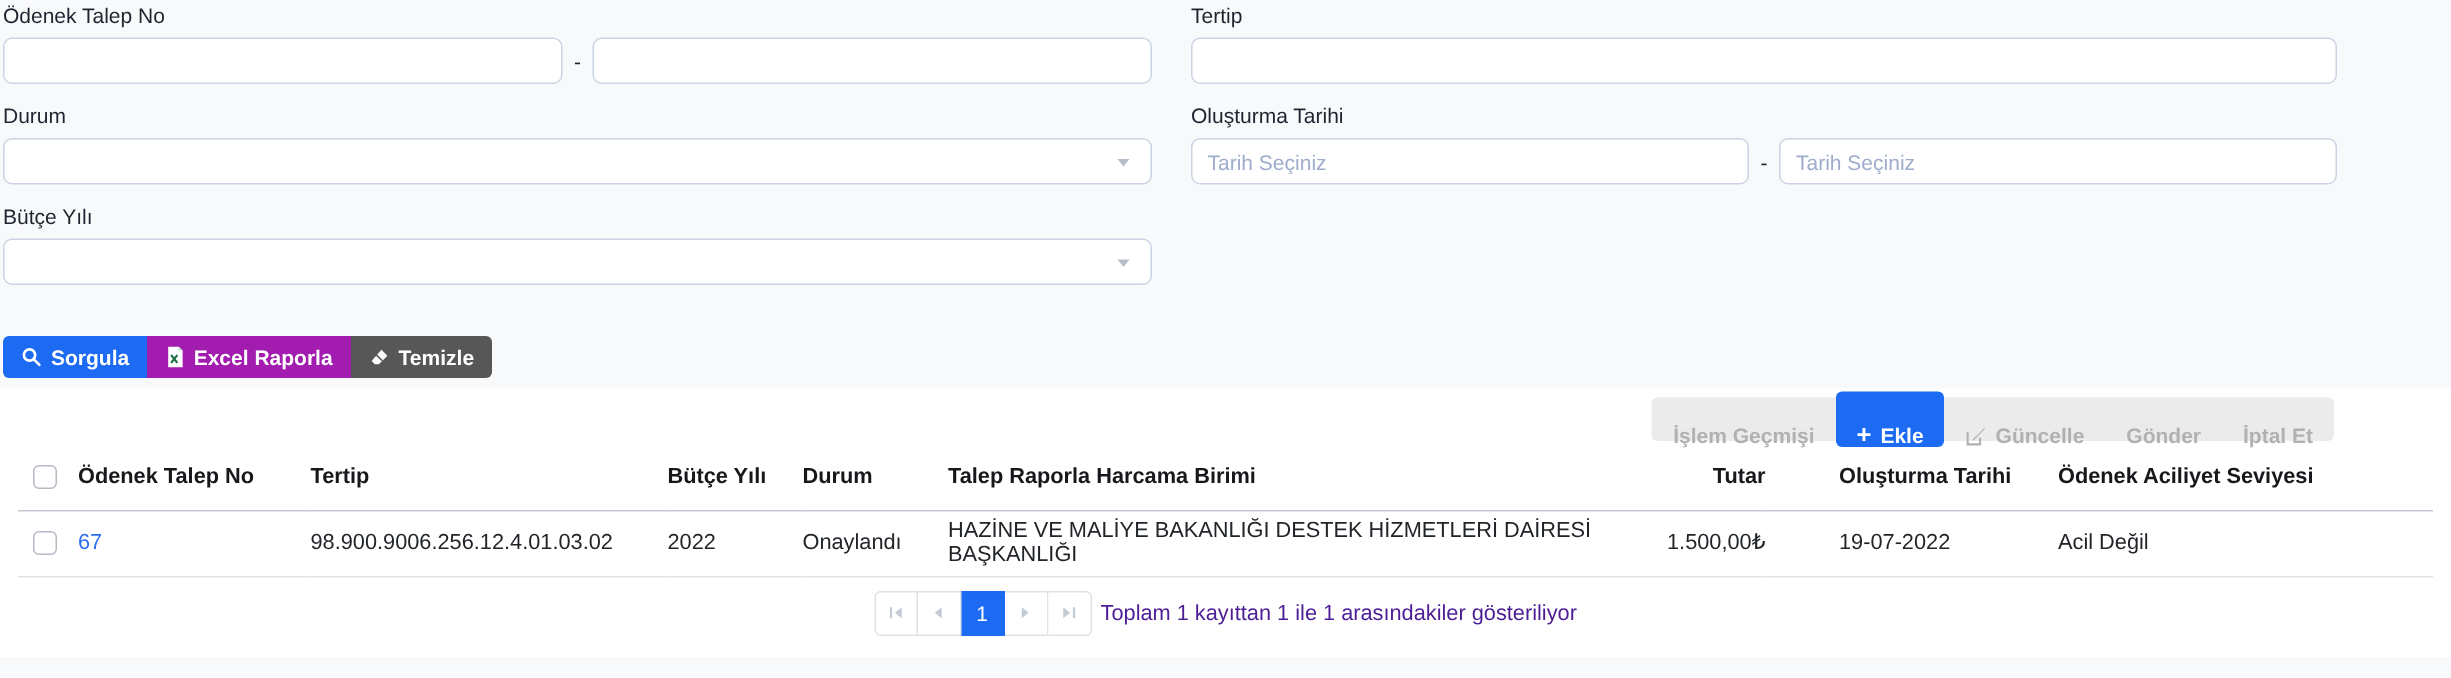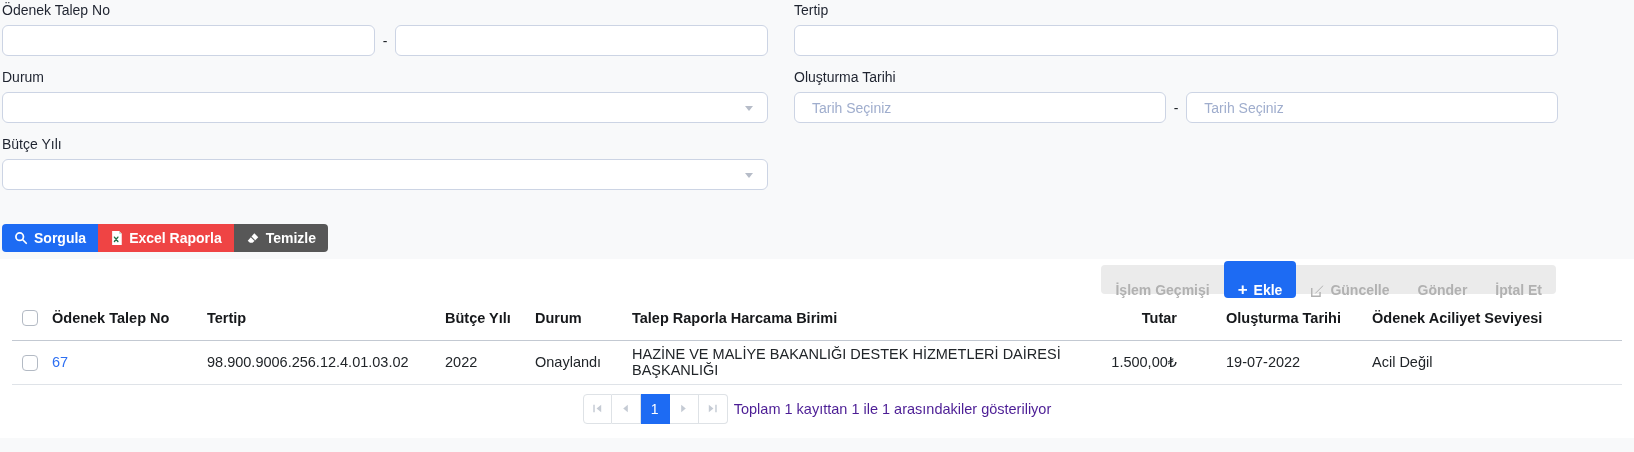--- a/index.html
+++ b/index.html
@@ -19,21 +19,21 @@
     column-gap: 26px;
   }
   .field { margin-bottom: 13px; }
   .field-label { display: block; font-size: 14px; color: #1f2430; margin-bottom: 6px; line-height: 17px; }
   .control-row { display: flex; align-items: center; }
   .input {
     height: 31px; width: 100%;
     background: #fff;
     border: 1px solid #ccd4e4;
     border-radius: 6px;
-    padding: 0 17px;
+    padding: 0 10px;
     font-family: inherit; font-size: 14px; color: #212529;
     outline: none;
   }
   .input::placeholder { color: #9fadcd; opacity: 1; }
   .dash { margin: 0 8px; color: #212529; }
   .select {
     position: relative;
     height: 31px; width: 100%;
     background: #fff;
     border: 1px solid #ccd4e4;
@@ -52,21 +52,21 @@
   .filter-buttons { margin: 21px 0 0 2px; display: inline-flex; }
   .fbtn {
     display: inline-flex; align-items: center; gap: 6px;
     height: 28px; padding: 4px 12px;
     border: none; cursor: pointer;
     color: #fff; font-family: inherit; font-size: 14px; font-weight: 700;
   }
   .fbtn:first-child { border-radius: 4px 0 0 4px; }
   .fbtn:last-child  { border-radius: 0 4px 4px 0; }
   .fbtn-blue  { background: #1d6bf3; }
-  .fbtn-green { background: #ef4444; }
+  .fbtn-green { background: #a21caf; }
   .fbtn-red   { background: #da3d4e; }
   .fbtn-dark  { background: #575757; }
 
   
   .card { background: #fff; margin-top: 7px; padding: 6px 12px 14px 12px; }
 
   .action-row { display: flex; justify-content: flex-end; margin-right: 66px; }
   .action-group {
     display: inline-flex; align-items: center;
     background: #ebebeb; border-radius: 4px; height: 29px;

